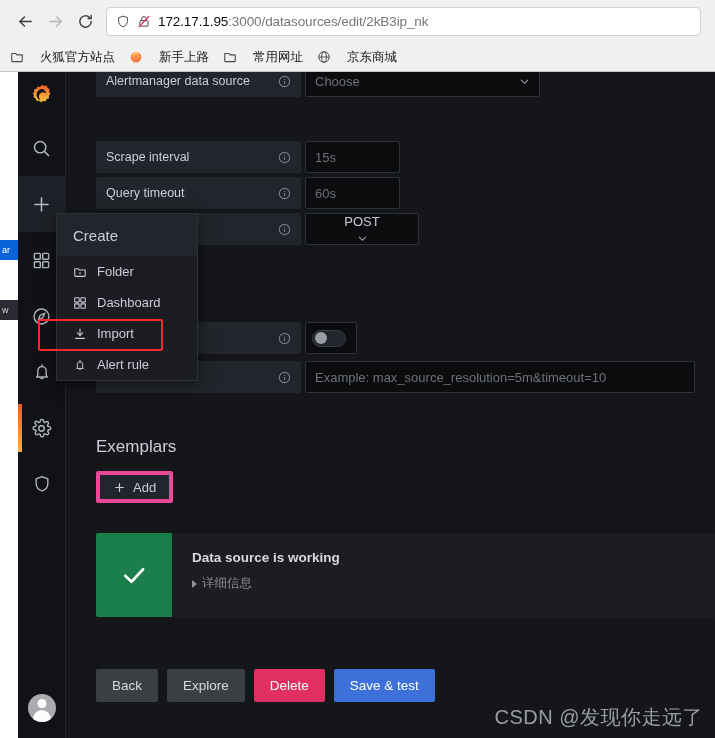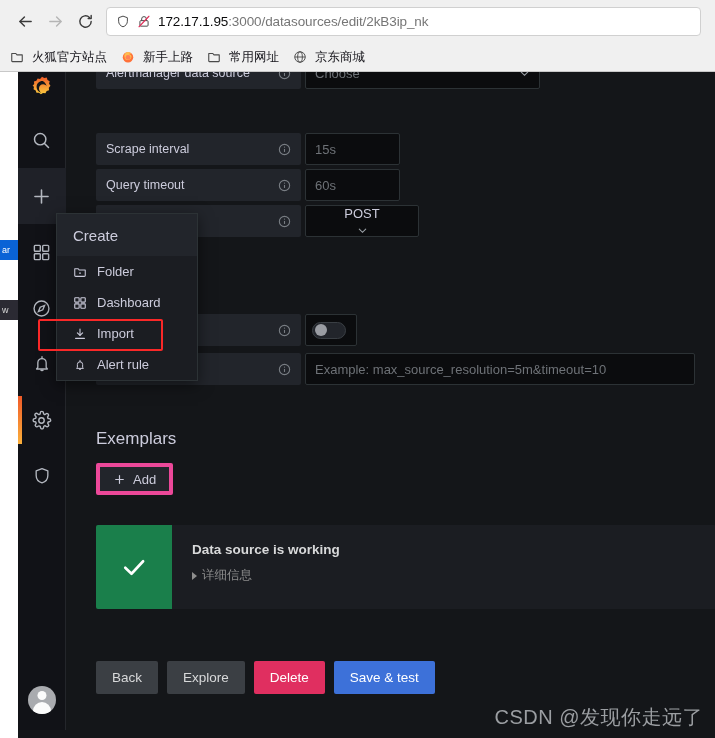--- a/index.html
+++ b/index.html
@@ -30,37 +30,37 @@
     display: flex; align-items: center; padding: 0 9px; gap: 7px;
     overflow: hidden;
   }
   .url-text { font-size: 13.5px; color: #0c0c0d; white-space: nowrap; letter-spacing: -0.1px; }
   .url-text .dim { color: #767676; }
   .shield-ico { color: #4a4a4a; flex: 0 0 auto; }
   .lock-ico { flex: 0 0 auto; position: relative; width: 14px; height: 15px; }
 
   .bm-row { display: flex; align-items: center; height: 28px; padding: 0 0 0 10px; gap: 14px; }
   .bm {
-    display: flex; align-items: center; gap: 8px;
+    display: flex; align-items: center; gap: 16px;
     font-size: 12.5px; color: #15141a; white-space: nowrap;
   }
   .bm-ico { width: 14px; height: 14px; flex: 0 0 auto; display: block; }
 
   
   .ff-edge {
     position: absolute; left: 0; top: 72px; width: 18px; height: 666px;
     background: #ffffff; z-index: 5;
   }
   .ff-edge-item { position: absolute; left: 0; width: 18px; font-size: 9px;
     color: #e8e8e8; overflow: hidden; white-space: nowrap; padding-left: 2px; }
   .ff-edge-item.sel { background: #0a63d6; color: #fff; }
   .ff-edge-item.norm { background: #2b2a33; color: #d8d8d8; }
 
   
-  .app { position: absolute; left: 18px; top: 64px; width: 697px; height: 502px; background: #ef4444; }
+  .app { position: absolute; left: 18px; top: 72px; width: 697px; height: 502px; background: #ef4444; }
 
   .gf-sidebar {
     position: absolute; left: 0; top: 0; width: 48px; height: 666px;
     background: #111217; border-right: 1px solid #24262b;
     display: flex; flex-direction: column; align-items: center;
   }
   .gf-logo { width: 48px; height: 48px; display: flex; align-items: center; justify-content: center; }
   .gf-item {
     position: relative; width: 48px; height: 56px;
     display: flex; align-items: center; justify-content: center;

